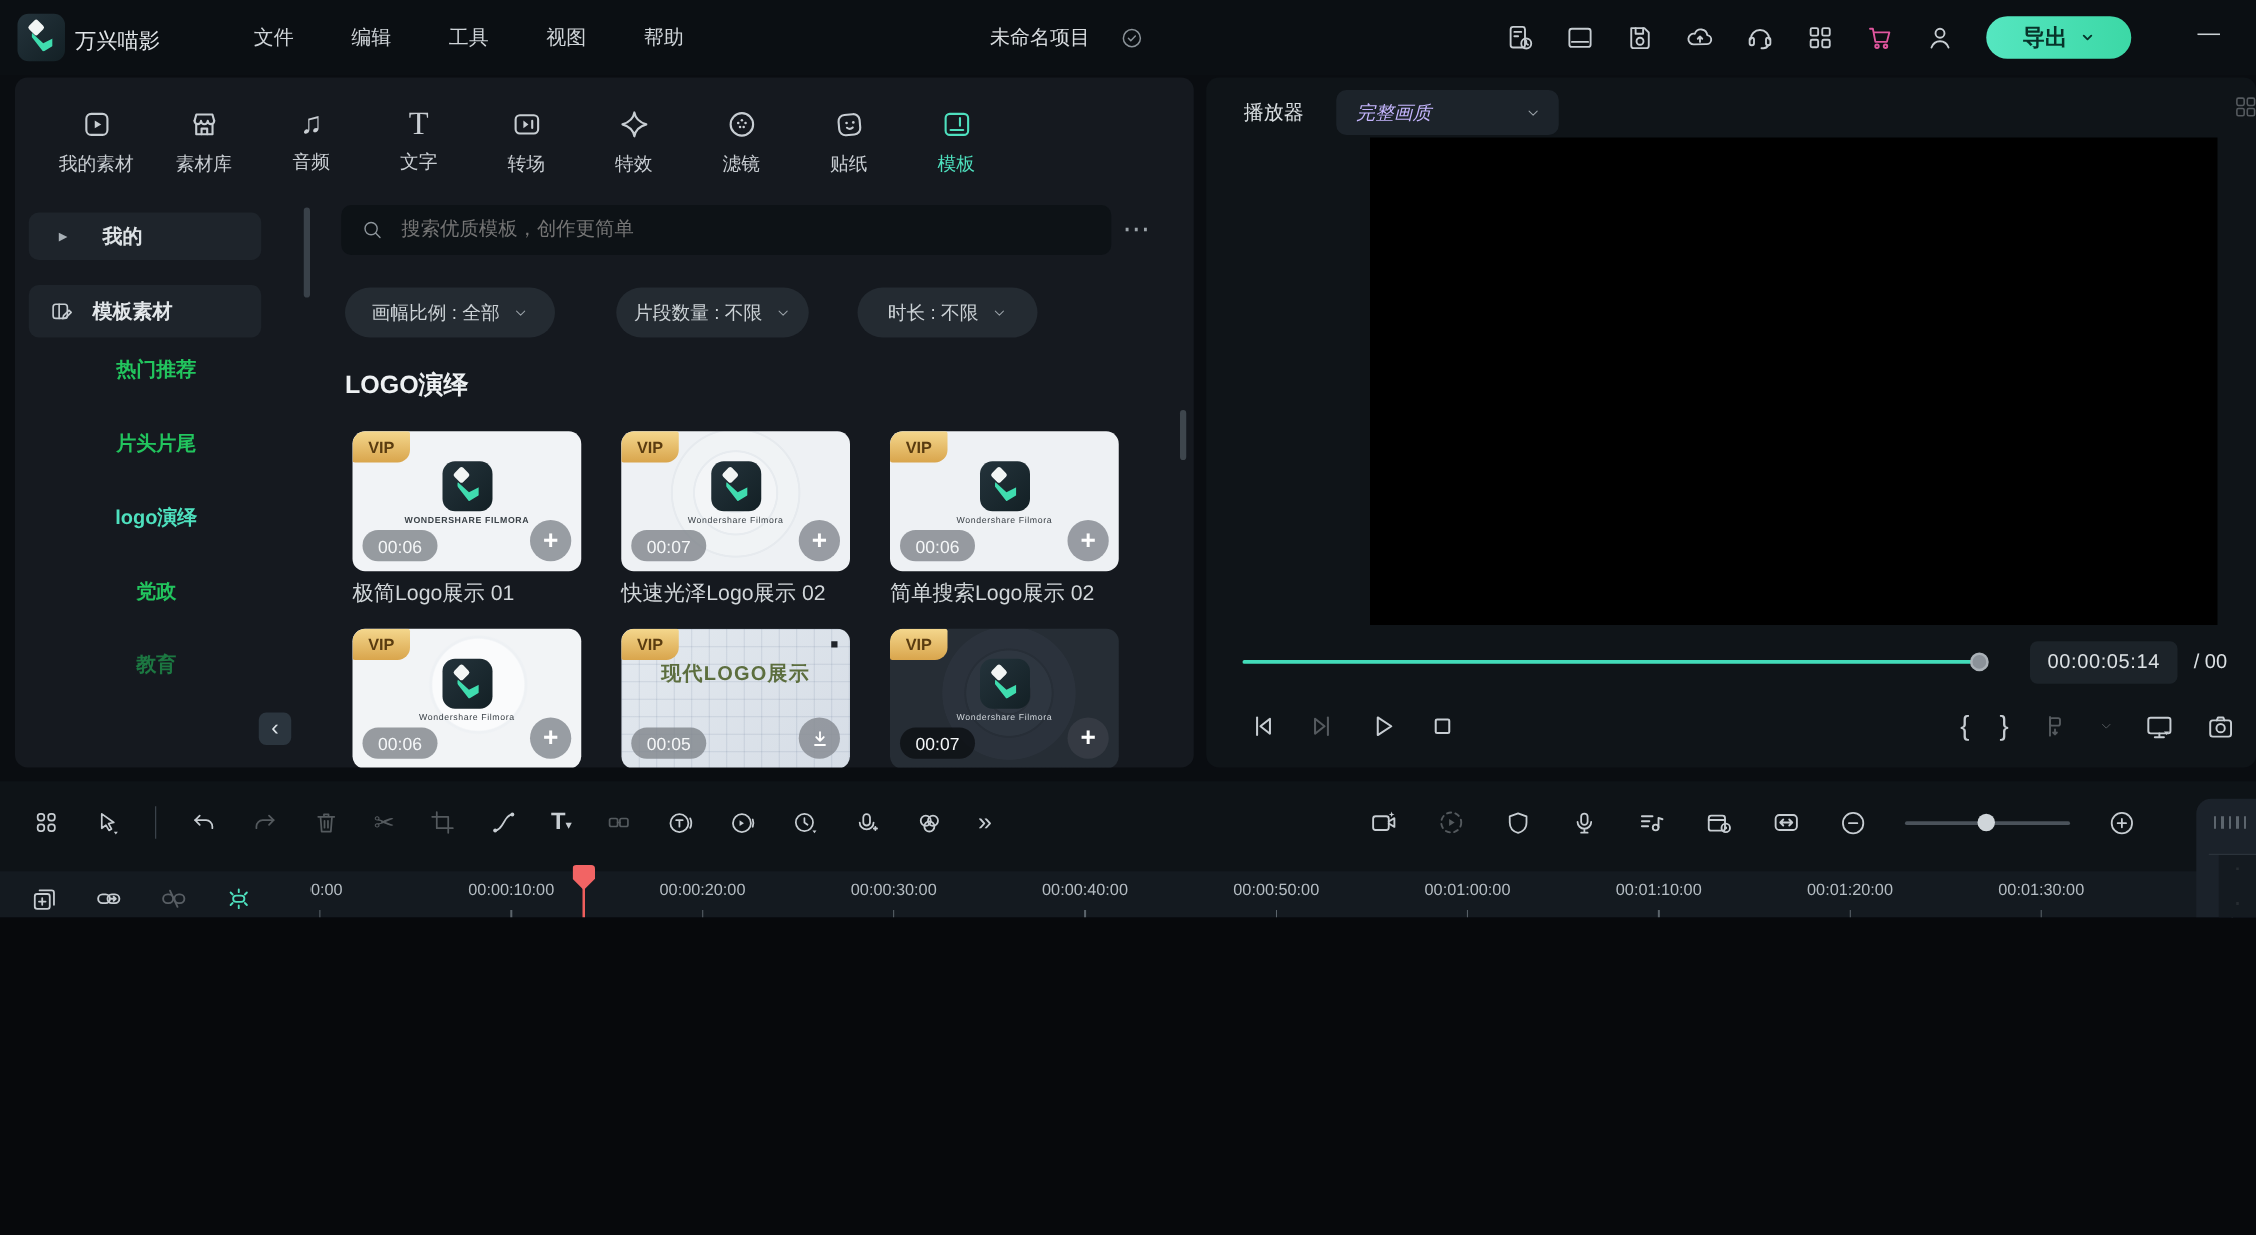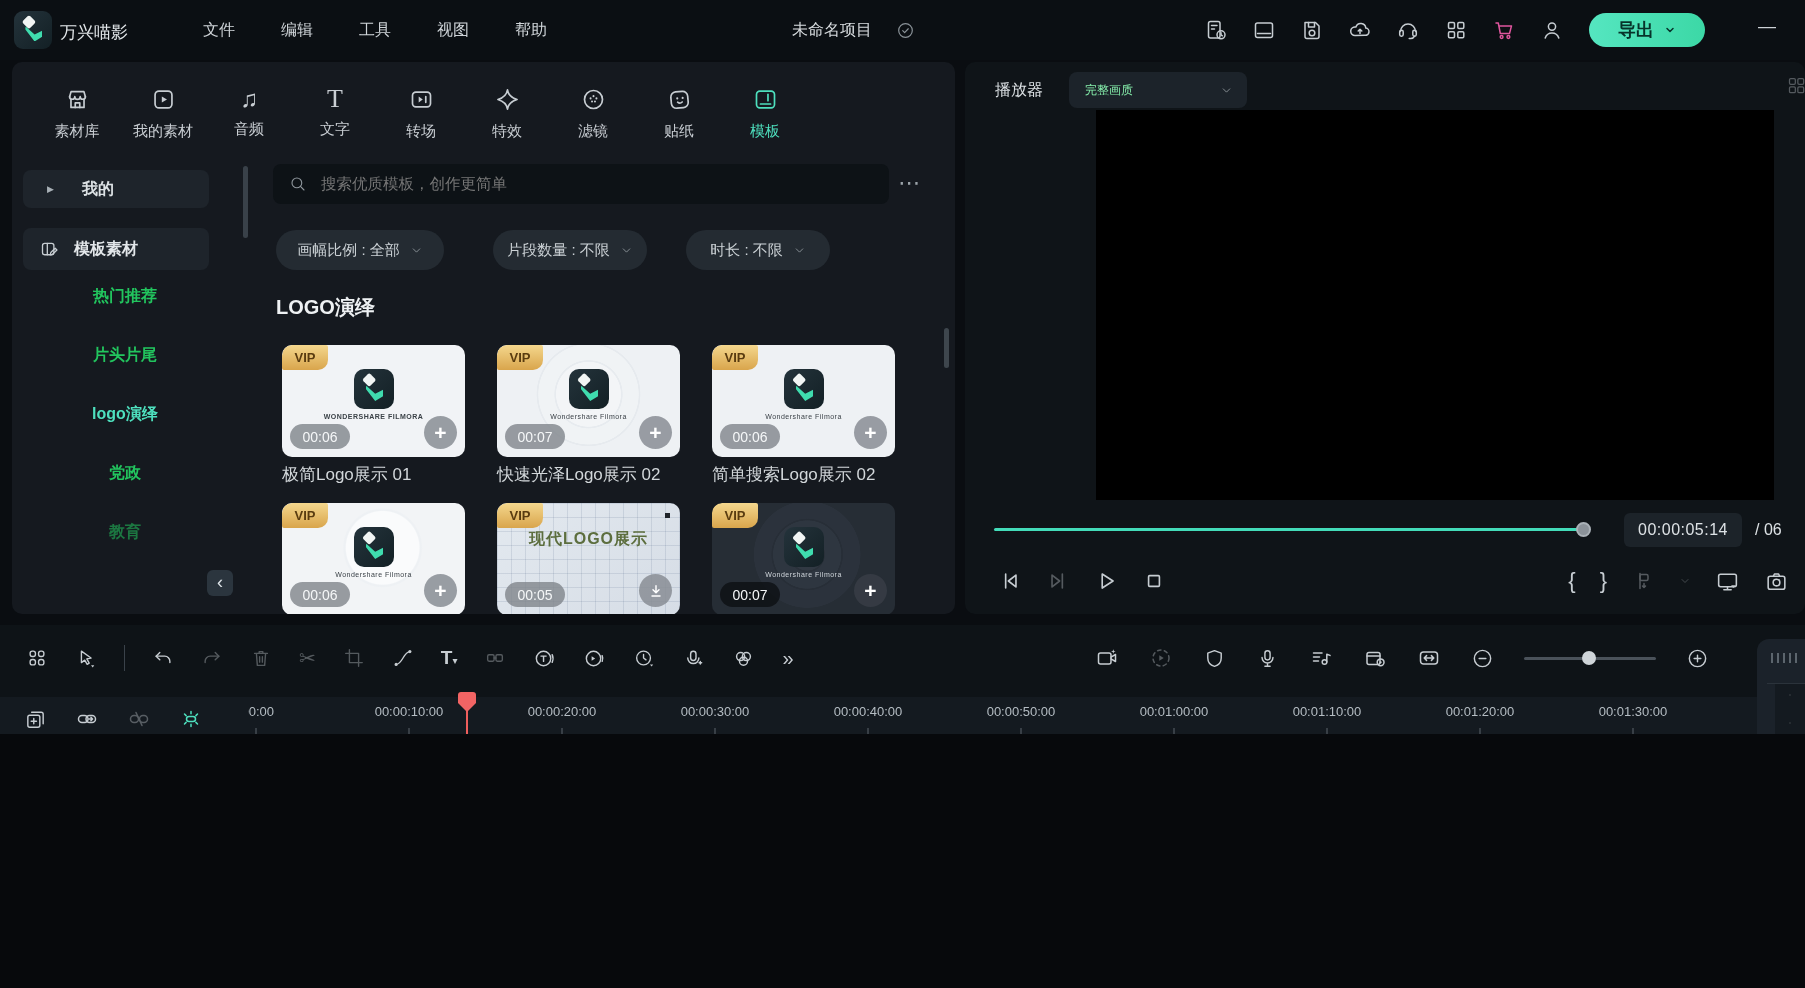--- a/index.html
+++ b/index.html
@@ -131,33 +131,33 @@
         </svg>
     </div>
     <div class="abs" style="left:1758px;top:16px;font-size:18px;color:#cdd2d6;">—</div>
   </div>
 
   <div id="media-panel" class="abs">
 
     <div class="abs" style="left:22px;top:6px;display:flex;">
       <div class="tab">
         <svg width="27" height="27" viewBox="0 0 24 24">
+            <rect class="ic" x="4.5" y="4.5" width="15" height="15" rx="3.5"></rect>
+            <path d="M10.5 9.3l4.6 2.7-4.6 2.7z" fill="#c9ced3"></path>
+          </svg>
+        <span>我的素材</span>
+      </div>
+      <div class="tab">
+        <svg width="27" height="27" viewBox="0 0 24 24">
             <path class="ic" d="M5 9.5 6.3 5h11.4L19 9.5"></path>
             <path class="ic" d="M5 9.5a2.3 2.3 0 0 0 4.6 0 2.35 2.35 0 0 0 4.8 0 2.3 2.3 0 0 0 4.6 0"></path>
             <path class="ic" d="M6.2 12v7h11.6v-7"></path>
             <path class="ic" d="M10 19v-4h4v4"></path>
           </svg>
         <span>素材库</span>
-      </div>
-      <div class="tab">
-        <svg width="27" height="27" viewBox="0 0 24 24">
-            <rect class="ic" x="4.5" y="4.5" width="15" height="15" rx="3.5"></rect>
-            <path d="M10.5 9.3l4.6 2.7-4.6 2.7z" fill="#c9ced3"></path>
-          </svg>
-        <span>我的素材</span>
       </div>
       <div class="tab">
         <span class="glyph-ic">♫</span>
         <span>音频</span>
       </div>
       <div class="tab">
         <span class="glyph-ic" style="font-family:'Liberation Serif','DejaVu Serif',serif;font-size:26px;line-height:24px;">T</span>
         <span>文字</span>
       </div>
       <div class="tab">
@@ -334,40 +334,40 @@
       <div class="vip">VIP</div>
       <div class="dur" style="background:rgba(14,16,20,.82);">00:07</div>
       <div class="roundbtn" style="background:rgba(54,60,68,.92);">+</div>
     </div>
     <div class="abs" style="left:932px;top:266px;width:5px;height:40px;border-radius:3px;background:#3e464d;"></div>
   </div>
 
   <div id="player-panel" class="abs">
     <div class="abs" style="left:30px;top:18px;font-size:16px;color:#dbe0e3;">播放器</div>
     <div class="abs" style="left:104px;top:10px;width:178px;height:36px;border-radius:8px;background:#1c232a;display:flex;align-items:center;justify-content:space-between;padding:0 14px 0 16px;">
-      <span style="font-size:12px;color:#86efac;">完整画质</span>
+      <span style="font-size:15px;color:#c4b5fd;font-style:italic;">完整画质</span>
       <svg width="13" height="13" viewBox="0 0 24 24">
           <path class="ic" d="M6 9l6 6 6-6" style="stroke:#9aa2a8"></path>
         </svg>
     </div>
     <svg class="abs" style="left:822px;top:14px;" width="20" height="20" viewBox="0 0 24 24">
         <g class="dim">
           <rect class="ic" x="3" y="3" width="7" height="7" rx="1.5"></rect>
           <rect class="ic" x="13" y="3" width="7" height="7" rx="1.5"></rect>
           <rect class="ic" x="3" y="13" width="7" height="7" rx="1.5"></rect>
           <rect class="ic" x="13" y="13" width="7" height="7" rx="1.5"></rect>
         </g>
       </svg>
 
     <div class="abs" style="left:131px;top:48px;width:678px;height:390px;background:#000;"></div>
 
     <div class="abs" style="left:29px;top:466px;width:592px;height:3px;border-radius:2px;background:#43dcb9;"></div>
     <div class="abs" style="left:611px;top:460px;width:15px;height:15px;border-radius:50%;background:#8b9299;border:2px solid #aab1b7;"></div>
     <div class="pill-time abs" style="left:659px;top:451px;width:118px;height:34px;">00:00:05:14</div>
-    <div class="abs" style="left:790px;top:459px;font-size:16px;color:#dde2e5;white-space:nowrap;">/  06</div>
+    <div class="abs" style="left:790px;top:459px;font-size:16px;color:#dde2e5;white-space:nowrap;">/  00</div>
 
     <div class="abs" style="left:32px;top:506px;display:flex;align-items:center;gap:22px;">
       <svg width="26" height="26" viewBox="0 0 24 24">
           <path class="ic" d="M8 5.5v13"></path>
           <path class="ic" d="M17.5 6.5 10.5 12l7 5.5z"></path>
         </svg>
       <svg width="26" height="26" viewBox="0 0 24 24" class="dim">
           <path class="ic" d="M16 5.5v13"></path>
           <path class="ic" d="M6.5 6.5l7 5.5-7 5.5z"></path>
         </svg>

